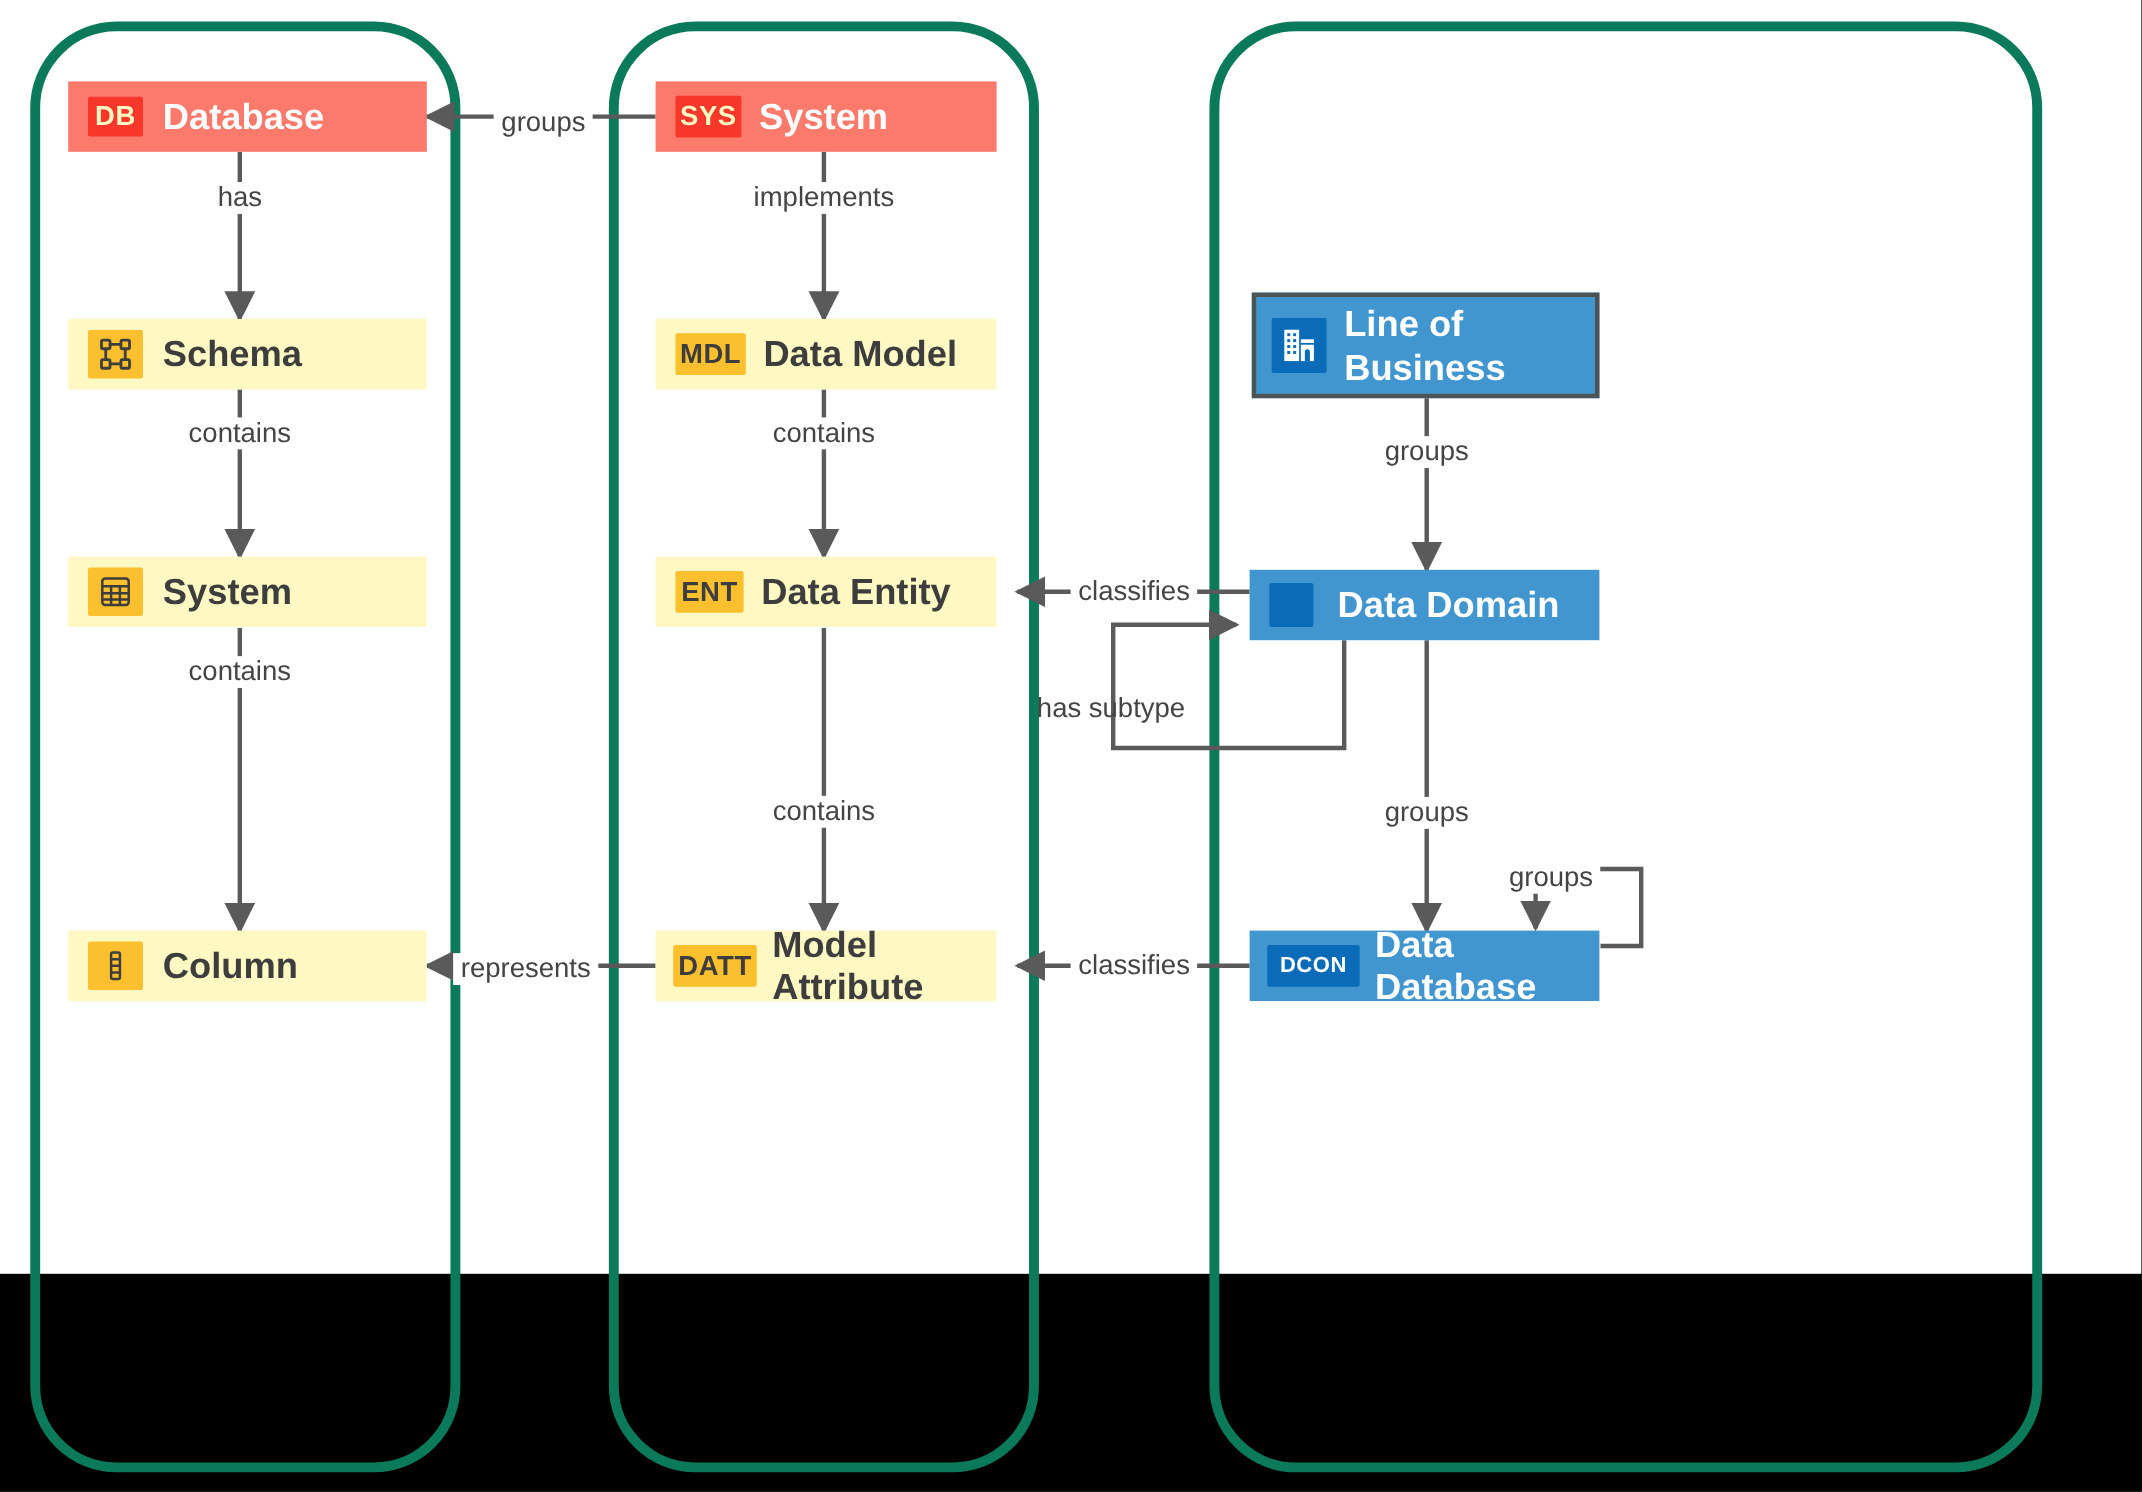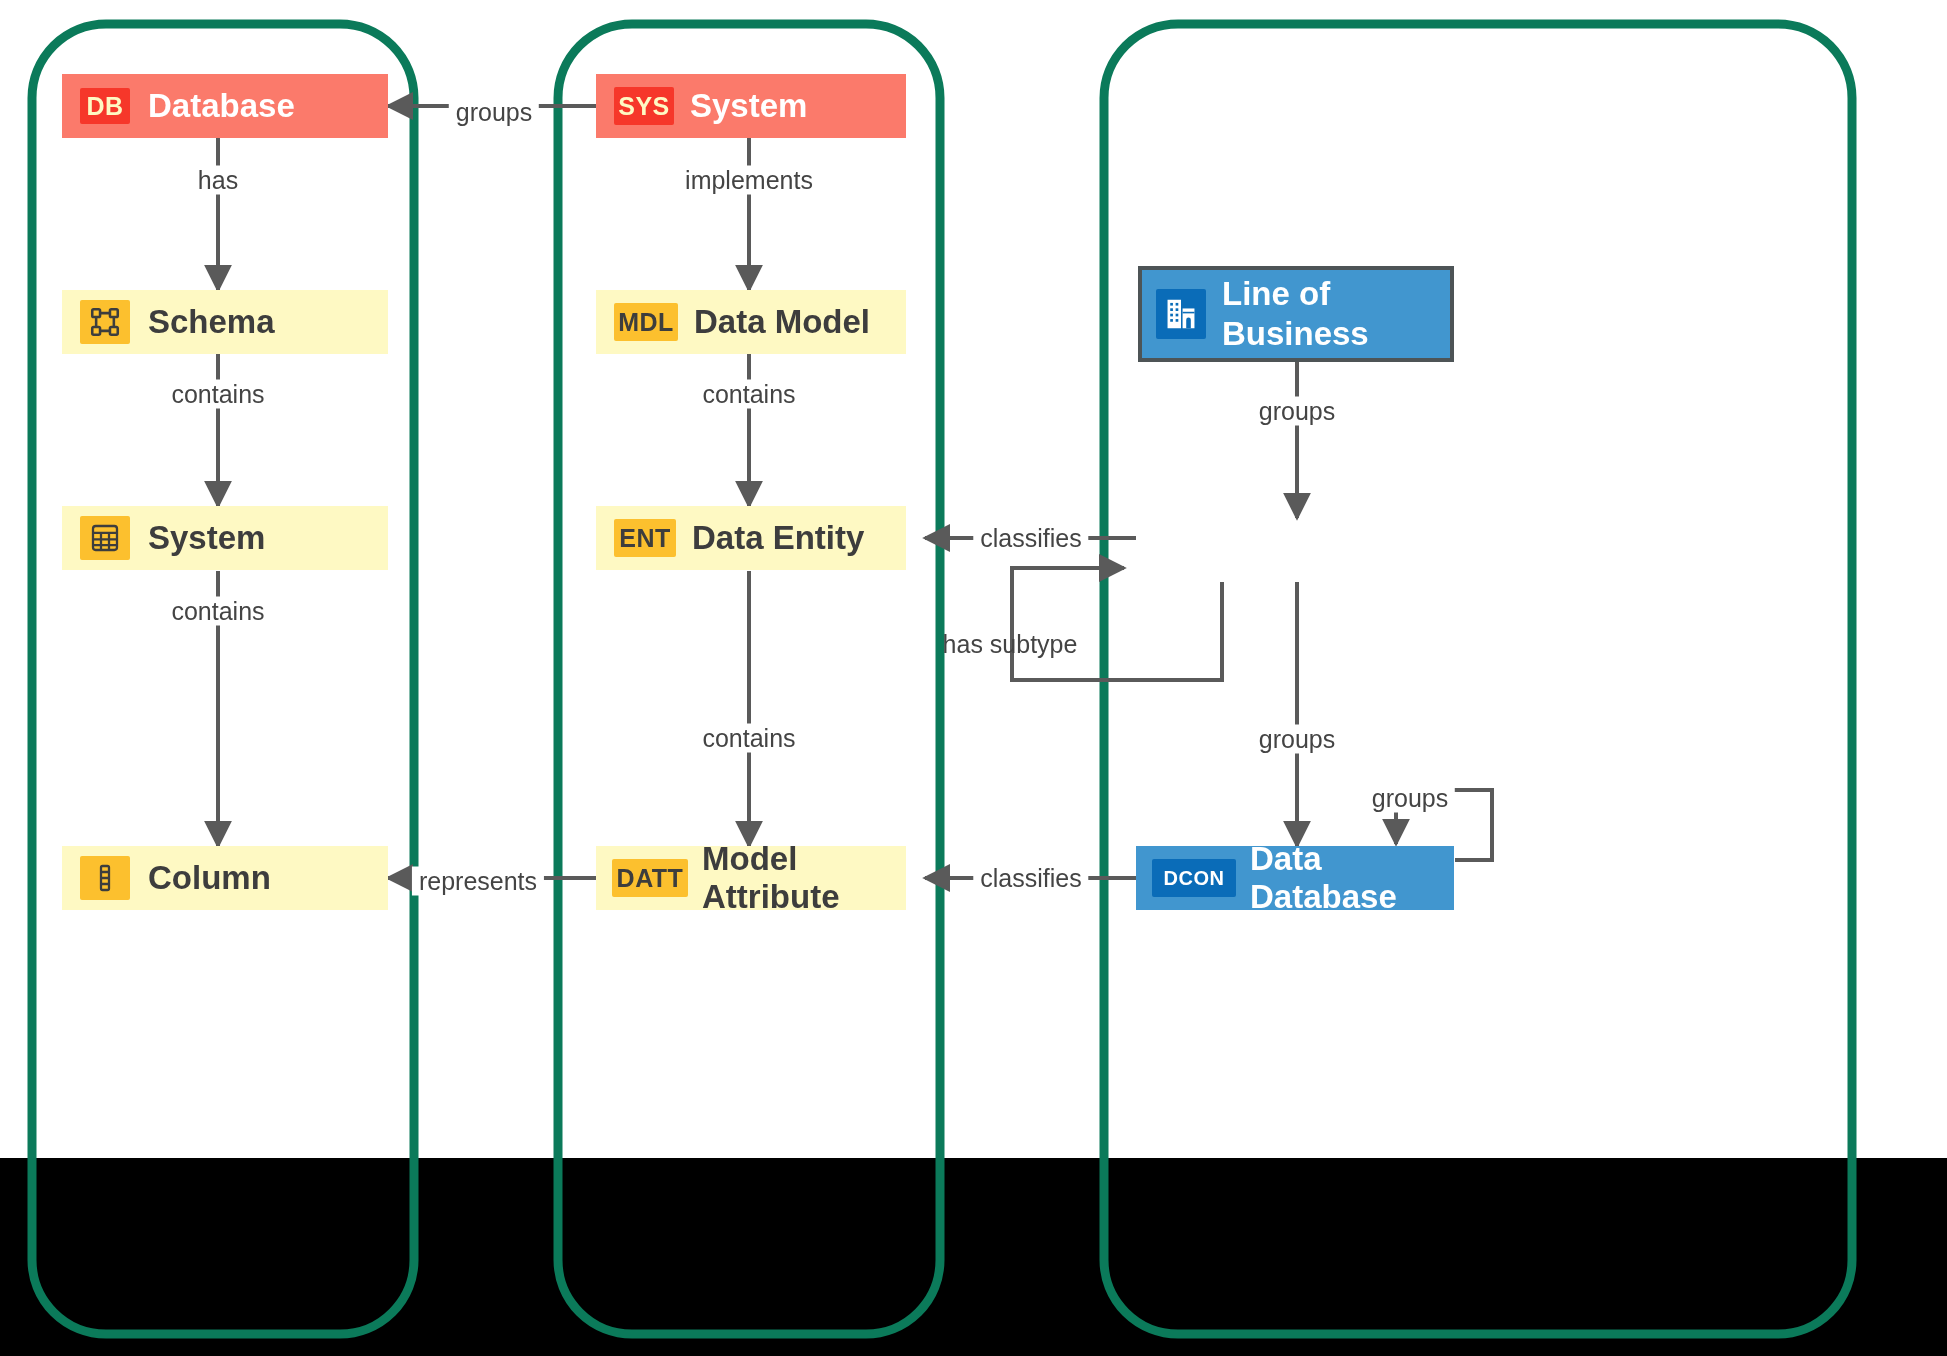--- a/index.html
+++ b/index.html
@@ -178,19 +178,23 @@
         </g>
         <rect x="13" y="8.5" width="7.5" height="12.5" fill="#ffffff"></rect>
         <rect x="13" y="10.6" width="7.5" height="1" fill="#0a6cb8"></rect>
         <path d="M15.3 21 v-5.4 a1.45 1.45 0 0 1 2.9 0 V21 z" fill="#0a6cb8"></path>
       </svg>
     </span>
     <span class="label" style="line-height:1.2;">Line of
 Business</span>
   </div>
 
+  <div class="node n-blue" style="left:1136px;top:518px;width:318px;height:64px;padding:0 18px;">
+    <span class="badge" style="width:40px;height:40px;border-radius:2px;margin-right:22px;"></span>
+    <span class="label">Data Domain</span>
+  </div>
 
   <div class="node n-blue" style="left:1136px;top:846px;width:318px;height:64px;padding:0 16px;">
     <span class="badge" style="width:84px;height:38px;border-radius:2px;margin-right:14px;">DCON</span>
     <span class="label">Data Database</span>
   </div>
 
 </div>
 
 </body></html>

